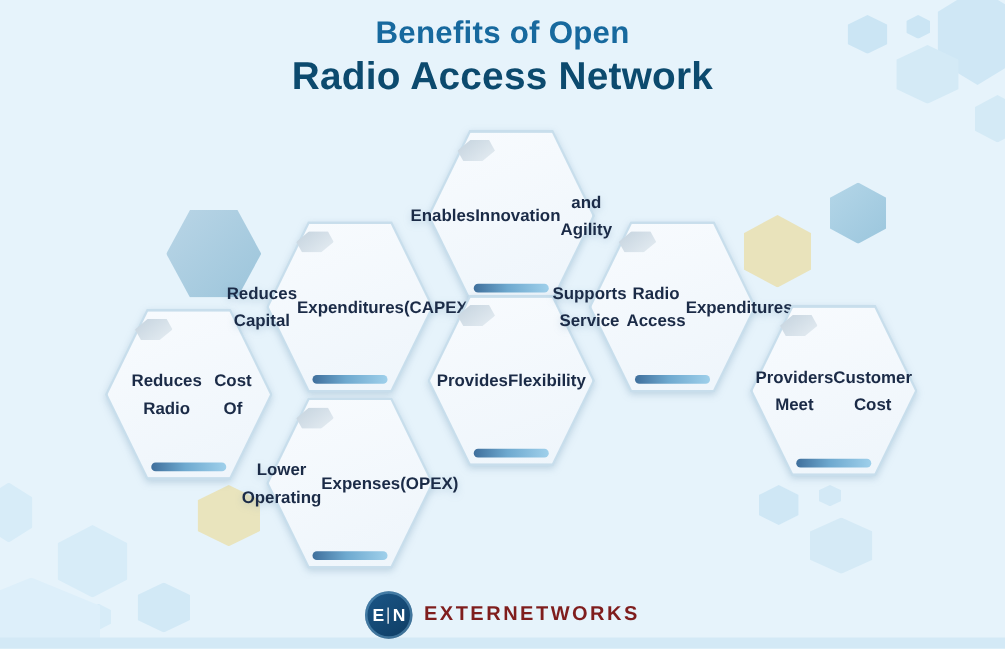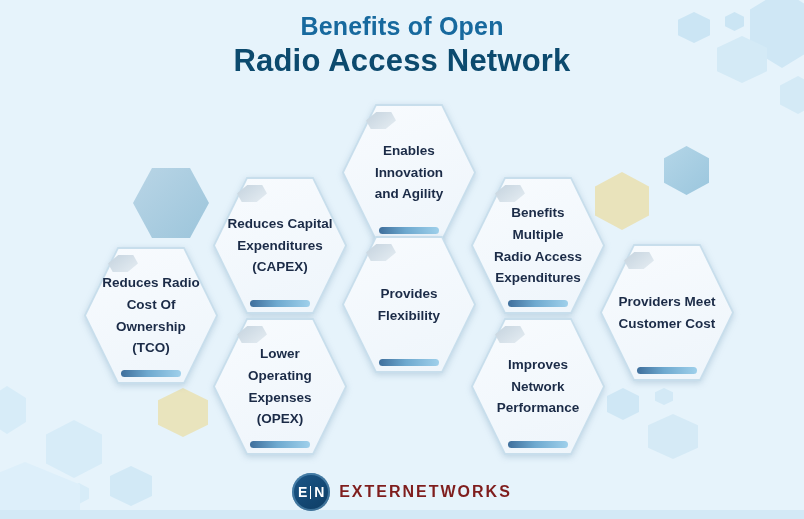--- a/index.html
+++ b/index.html
@@ -20,21 +20,21 @@
   
   .card{position:absolute;width:134px;height:137px;filter:drop-shadow(0 2px 3px rgba(96,140,173,.30));}
   .card .shell{position:absolute;inset:0;background:#c8deec;
     clip-path:polygon(0% 50%,25% 0%,75% 0%,100% 50%,75% 100%,25% 100%);}
   .card .fill{position:absolute;inset:2px;background:linear-gradient(160deg,#f8fbfe 0%,#eef5fb 100%);
     clip-path:polygon(0% 50%,25% 0%,75% 0%,100% 50%,75% 100%,25% 100%);}
   .card .mini-hex{position:absolute;left:24px;top:8px;width:30px;height:17px;
     background:linear-gradient(135deg,#c6d4df 0%,#e4ecf2 100%);
     clip-path:polygon(0% 50%,25% 0%,75% 0%,100% 50%,75% 100%,25% 100%);
     transform:skewX(-18deg);}
-  .card .txt{position:absolute;inset:0;display:flex;flex-direction:column;justify-content:center;
+  .card .txt{position:absolute;inset:0;display:flex;justify-content:center;
     align-items:center;text-align:center;font-size:13.5px;font-weight:bold;color:#1b2b47;line-height:1.6;padding:0 14px;}
   .card .bar{position:absolute;bottom:7px;left:50%;transform:translateX(-50%);
     width:60px;height:7px;border-radius:4px;
     background:linear-gradient(90deg,#3f6f9c 0%,#6ea9cf 45%,#9fd0eb 100%);}
   
   .footer{position:absolute;left:0;width:100%;top:473px;display:flex;justify-content:center;
     align-items:center;gap:9px;}
   .logo-circle{width:38px;height:38px;border-radius:50%;
     background:linear-gradient(145deg,#1b5788 0%,#0e3c63 100%);
     box-shadow:inset 0 0 0 2px rgba(120,175,210,.45);
@@ -72,21 +72,20 @@
     <div class="title-main">Radio Access Network</div>
   </div>
 
   <div class="card" style="left:84px;top:247px;">
     <div class="shell"></div>
     <div class="fill"></div>
     <div class="mini-hex"></div>
     <div class="txt">
       <div>Reduces Radio</div>
       <div>Cost Of</div>
-      <div>Ownership (TCO)</div>
     </div>
     <div class="bar"></div>
   </div>
 
   <div class="card" style="left:213px;top:177px;">
     <div class="shell"></div>
     <div class="fill"></div>
     <div class="mini-hex"></div>
     <div class="txt">
       <div>Reduces Capital</div>
@@ -130,38 +129,27 @@
       <div></div>
     </div>
     <div class="bar"></div>
   </div>
 
   <div class="card" style="left:471px;top:177px;">
     <div class="shell"></div>
     <div class="fill"></div>
     <div class="mini-hex"></div>
     <div class="txt">
-      <div>Benefits Multiple</div>
+      <div>Supports Service</div>
       <div>Radio Access</div>
       <div>Expenditures</div>
     </div>
     <div class="bar"></div>
   </div>
 
-  <div class="card" style="left:471px;top:318px;">
-    <div class="shell"></div>
-    <div class="fill"></div>
-    <div class="mini-hex"></div>
-    <div class="txt">
-      <div>Improves</div>
-      <div>Network</div>
-      <div>Performance</div>
-    </div>
-    <div class="bar"></div>
-  </div>
 
   <div class="card" style="left:600px;top:244px;">
     <div class="shell"></div>
     <div class="fill"></div>
     <div class="mini-hex"></div>
     <div class="txt">
       <div>Providers Meet</div>
       <div>Customer Cost</div>
     </div>
     <div class="bar"></div>

